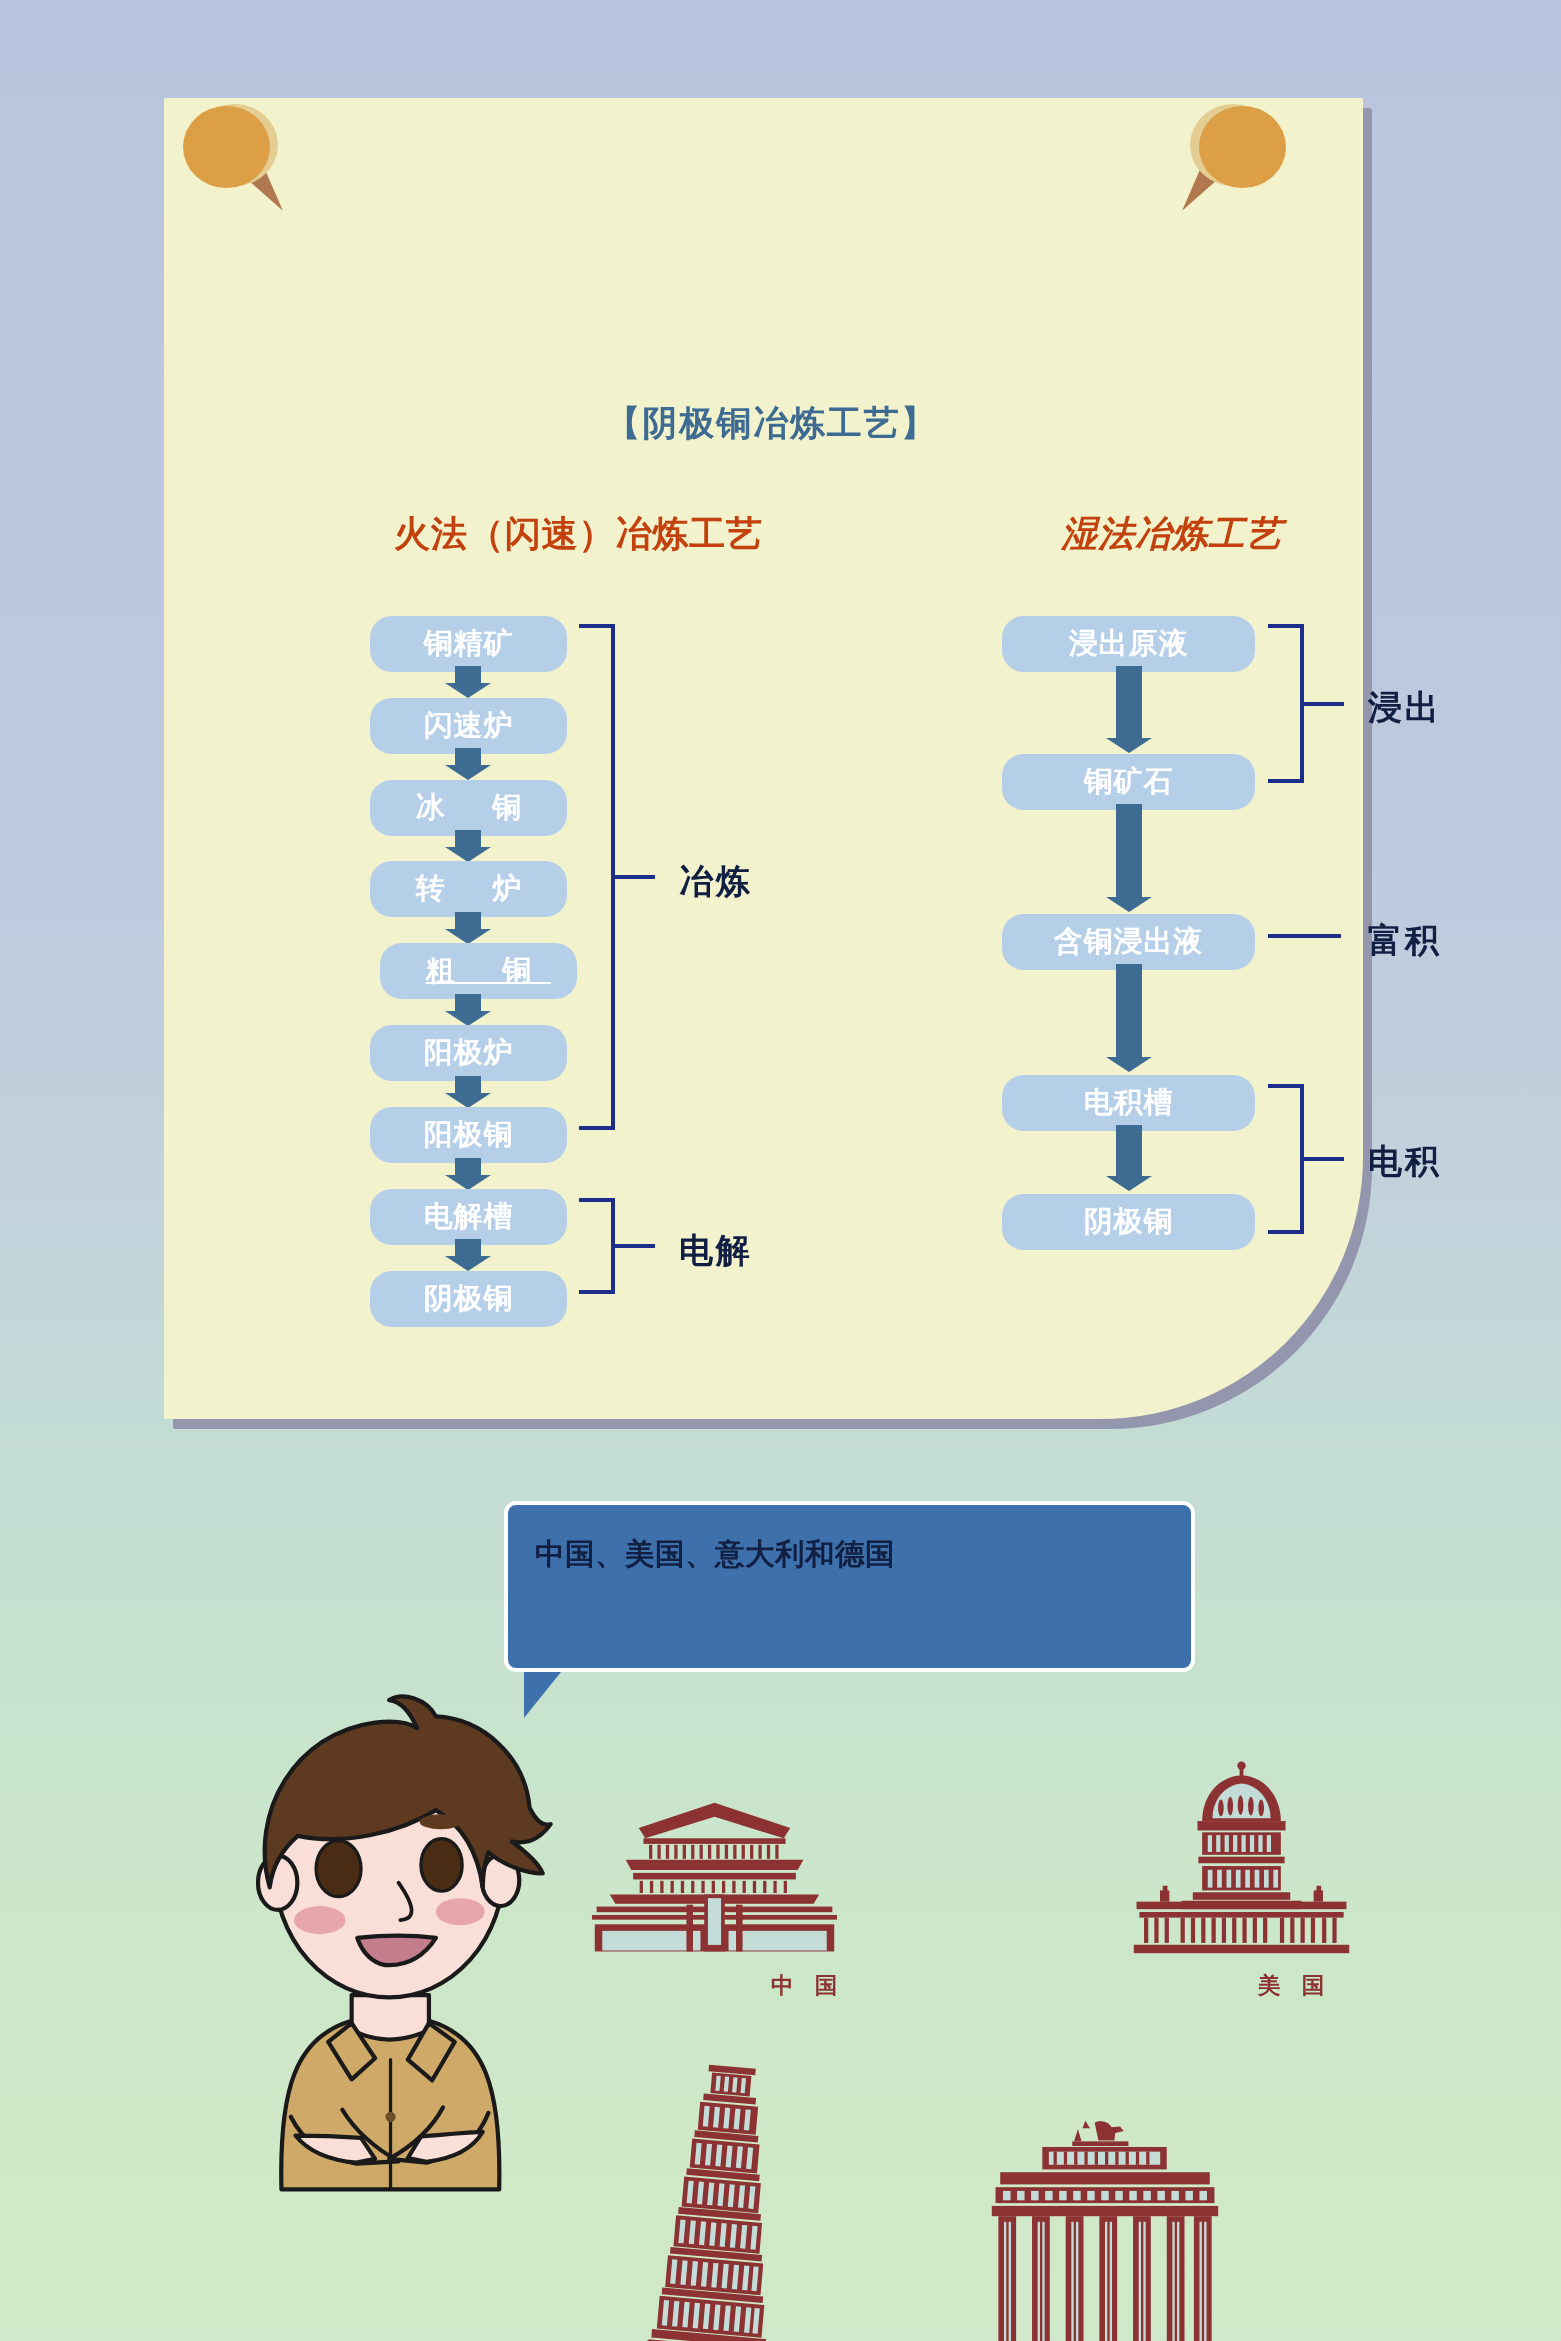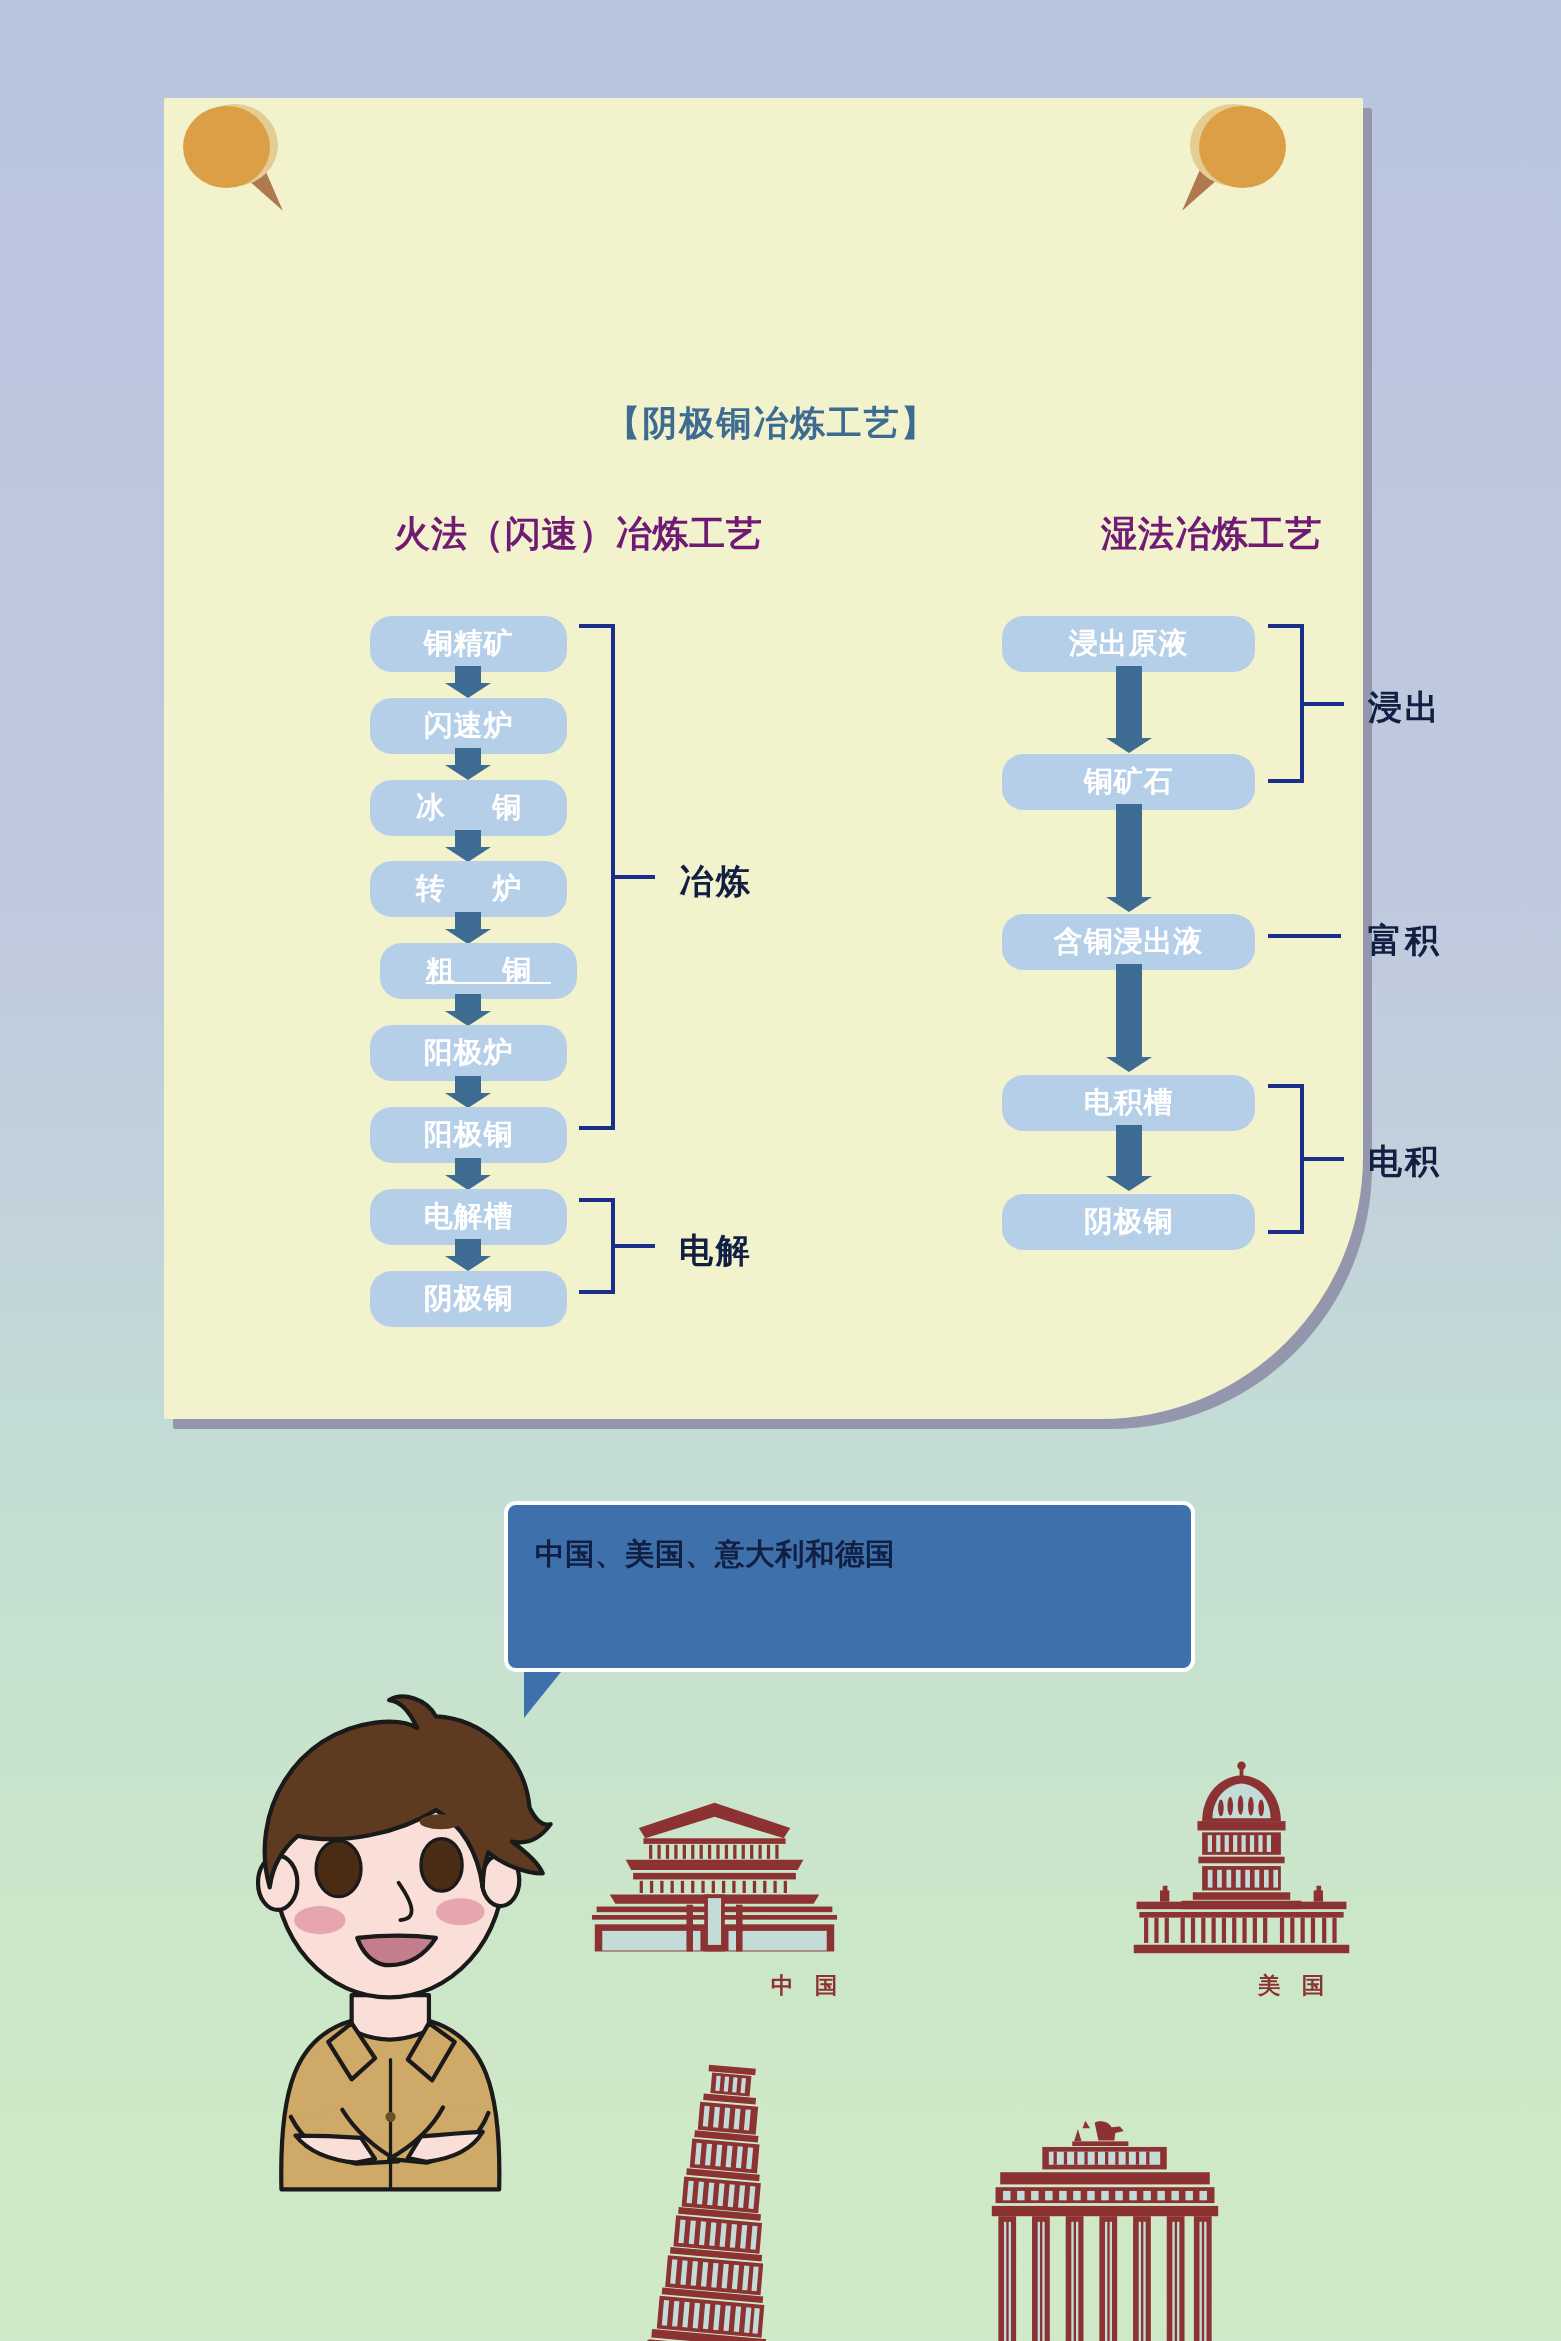--- a/index.html
+++ b/index.html
@@ -68,25 +68,25 @@
     position:absolute;left:0;top:185px;width:1199px;text-align:center;
     font-size:70px;font-weight:bold;color:#111f42;letter-spacing:4.7px;
     line-height:1;
   }
   #subtitle{
     position:absolute;left:8px;top:302px;width:1199px;text-align:center;
     font-size:35px;font-weight:bold;color:#3d6b91;letter-spacing:1.9px;
   }
 
   .col-head{
-    position:absolute;font-size:36px;font-weight:bold;color:#701a75;
+    position:absolute;font-size:36px;font-weight:bold;color:#c2410c;
     letter-spacing:0.9px;white-space:nowrap;
   }
   #head-left{left:230px;top:412px;}
-  #head-right{left:937px;top:412px;}
+  #head-right{left:897px;top:412px;font-style:italic;}
 
   
   .fbox{
     position:absolute;height:56px;border-radius:21.5px;
     background:#b6cfe9;color:#ffffff;
     font-size:29px;font-weight:bold;letter-spacing:0.9px;
     display:flex;align-items:center;justify-content:center;
   }
   .fbox.wide{letter-spacing:19.7px;text-indent:19.7px;}
 

